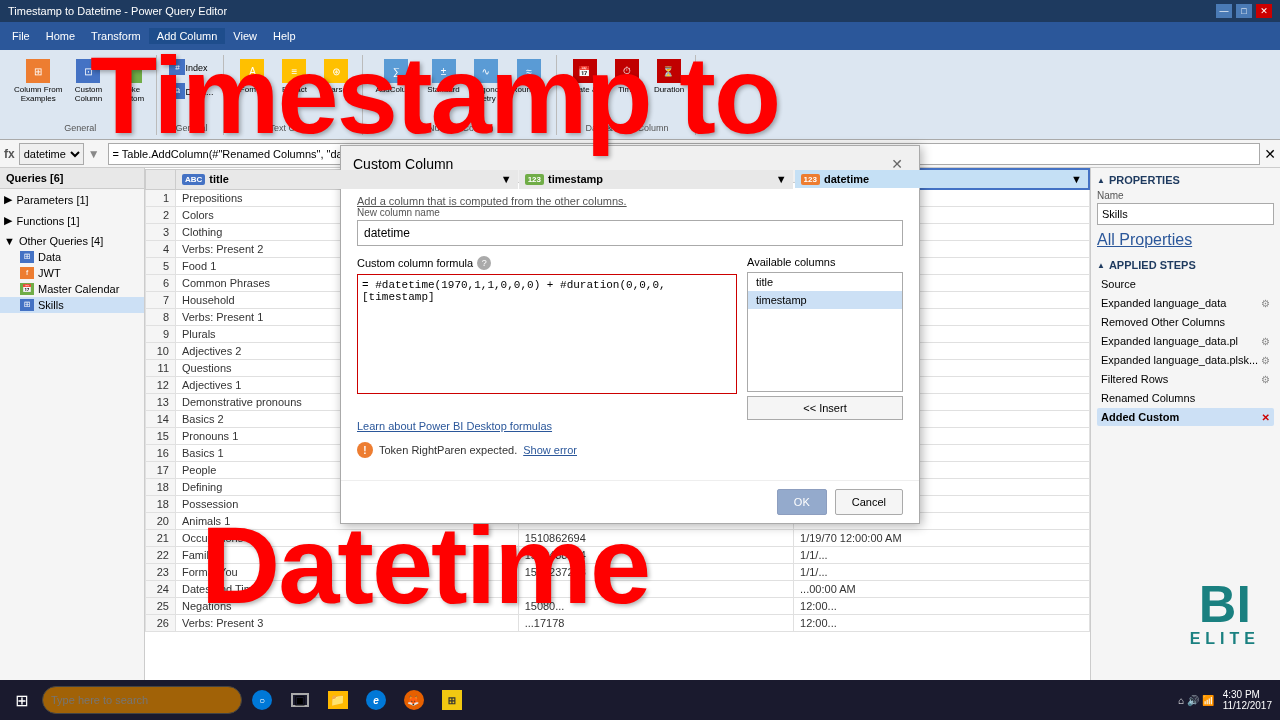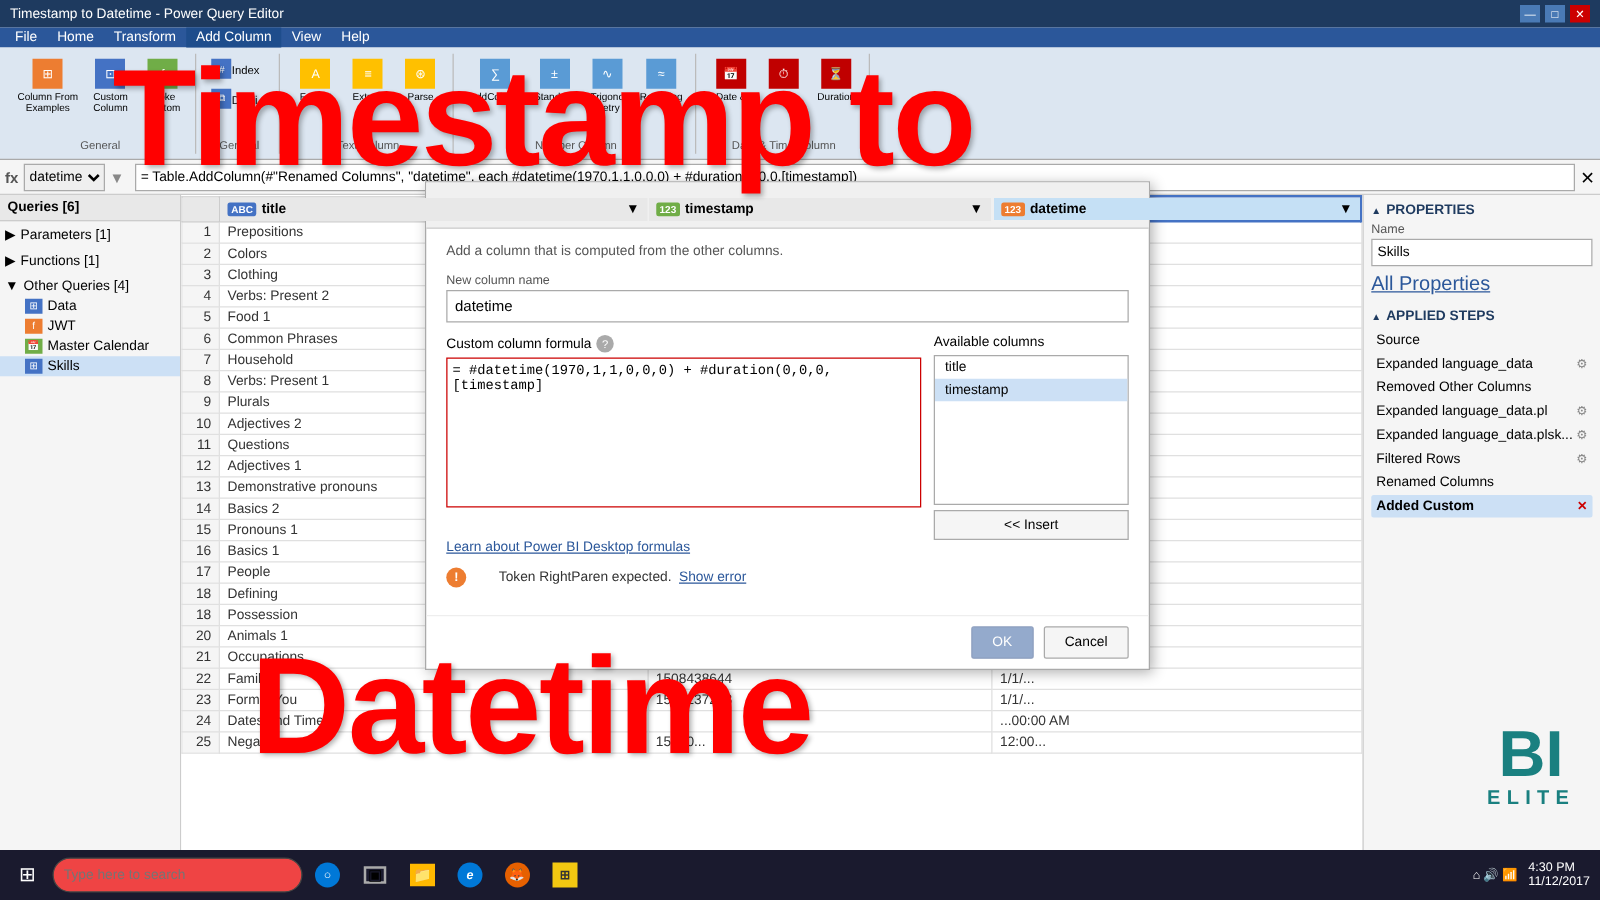--- a/index.html
+++ b/index.html
@@ -17,21 +17,21 @@
       justify-content: space-between;
     }
     .title-bar-controls { display: flex; gap: 4px; }
     .title-bar-btn { width: 16px; height: 14px; background: #4a7ab5; border: none; color: white; font-size: 9px; cursor: pointer; display: flex; align-items: center; justify-content: center; }
 
     
     .menu-bar {
       background: #2b579a;
       display: flex;
       align-items: center;
-      height: 16px;
+      height: 28px;
       padding: 0 4px;
     }
     .menu-item {
       color: white;
       padding: 2px 8px;
       font-size: 11px;
       cursor: pointer;
     }
     .menu-item.active { background: #1e4d8c; }
 
@@ -292,21 +292,21 @@
       width: 36px;
       height: 36px;
       display: flex;
       align-items: center;
       justify-content: center;
       color: white;
       font-size: 16px;
       cursor: pointer;
     }
     .taskbar-search {
-      background: #ef4444;
+      background: #a16207;
       border: 1px solid #444;
       color: white;
       height: 28px;
       padding: 0 8px;
       font-size: 11px;
       width: 200px;
       border-radius: 14px;
     }
     .taskbar-icon {
       width: 36px;
@@ -358,21 +358,21 @@
       display: flex;
       align-items: center;
       justify-content: center;
     }
     .dialog-body {
       padding: 12px 16px;
     }
     .dialog-subtitle {
       font-size: 11px;
       color: #555;
-      margin-bottom: 12px;
+      text-decoration: underline;
     }
     .dialog-text-input {
       width: 100%;
       height: 26px;
       border: 1px solid #aaa;
       padding: 2px 6px;
       font-size: 12px;
       margin-bottom: 10px;
     }
     .dialog-formula-label {
@@ -460,21 +460,20 @@
       display: flex;
       align-items: center;
       justify-content: center;
       color: white;
       font-size: 10px;
       font-weight: bold;
     }
     .error-text {
       font-size: 11px;
       color: #333;
-      margin-left: 20px;
     }
     .error-link {
       color: #2b579a;
       text-decoration: underline;
       font-size: 11px;
       cursor: pointer;
     }
     .dialog-footer {
       display: flex;
       justify-content: flex-end;
@@ -844,20 +843,26 @@
           <tr>
     <td class="row-num">24</td>
     <td>Dates and Time</td>
     <td></td>
     <td>...00:00 AM</td>
   </tr>
           <tr>
     <td class="row-num">25</td>
     <td>Negations</td>
     <td>15080...</td>
+    <td>12:00...</td>
+  </tr>
+          <tr>
+    <td class="row-num">26</td>
+    <td>Verbs: Present 3</td>
+    <td>...17178</td>
     <td>12:00...</td>
   </tr>
         </tbody>
     </table>
   </div>
 
   <div class="right-panel">
     <div class="right-panel-section">
       <div class="right-panel-title">PROPERTIES</div>
       <div class="property-row">

